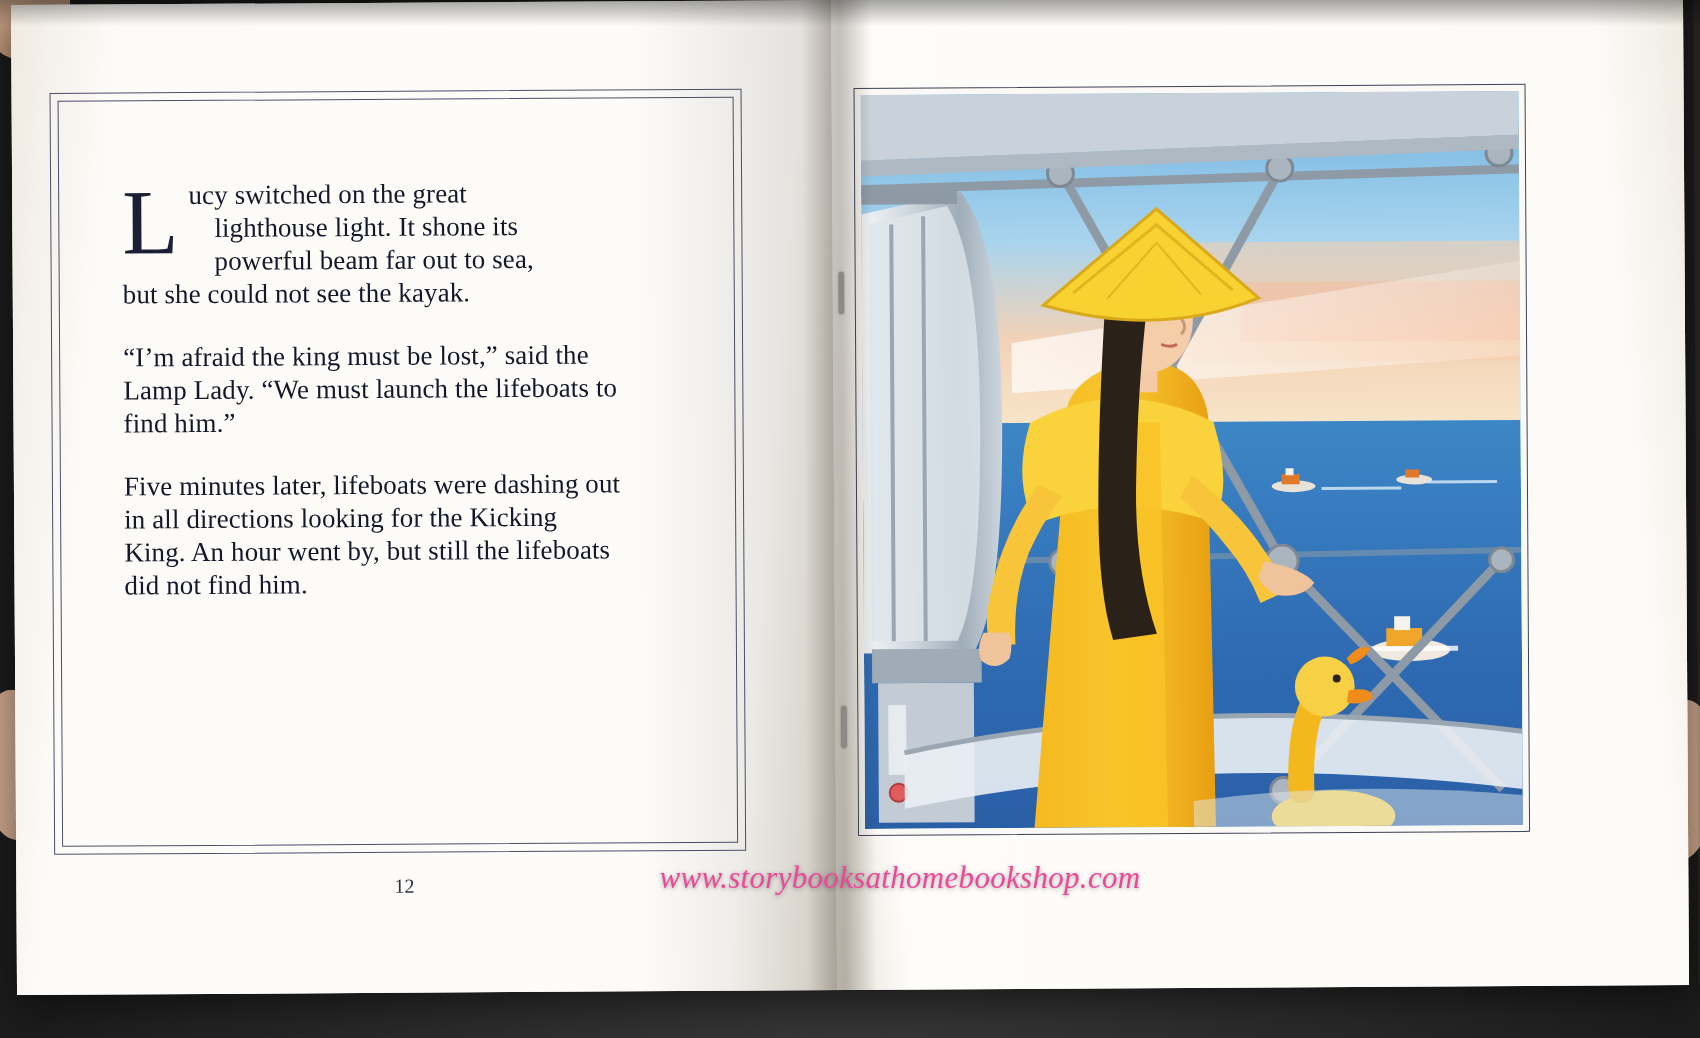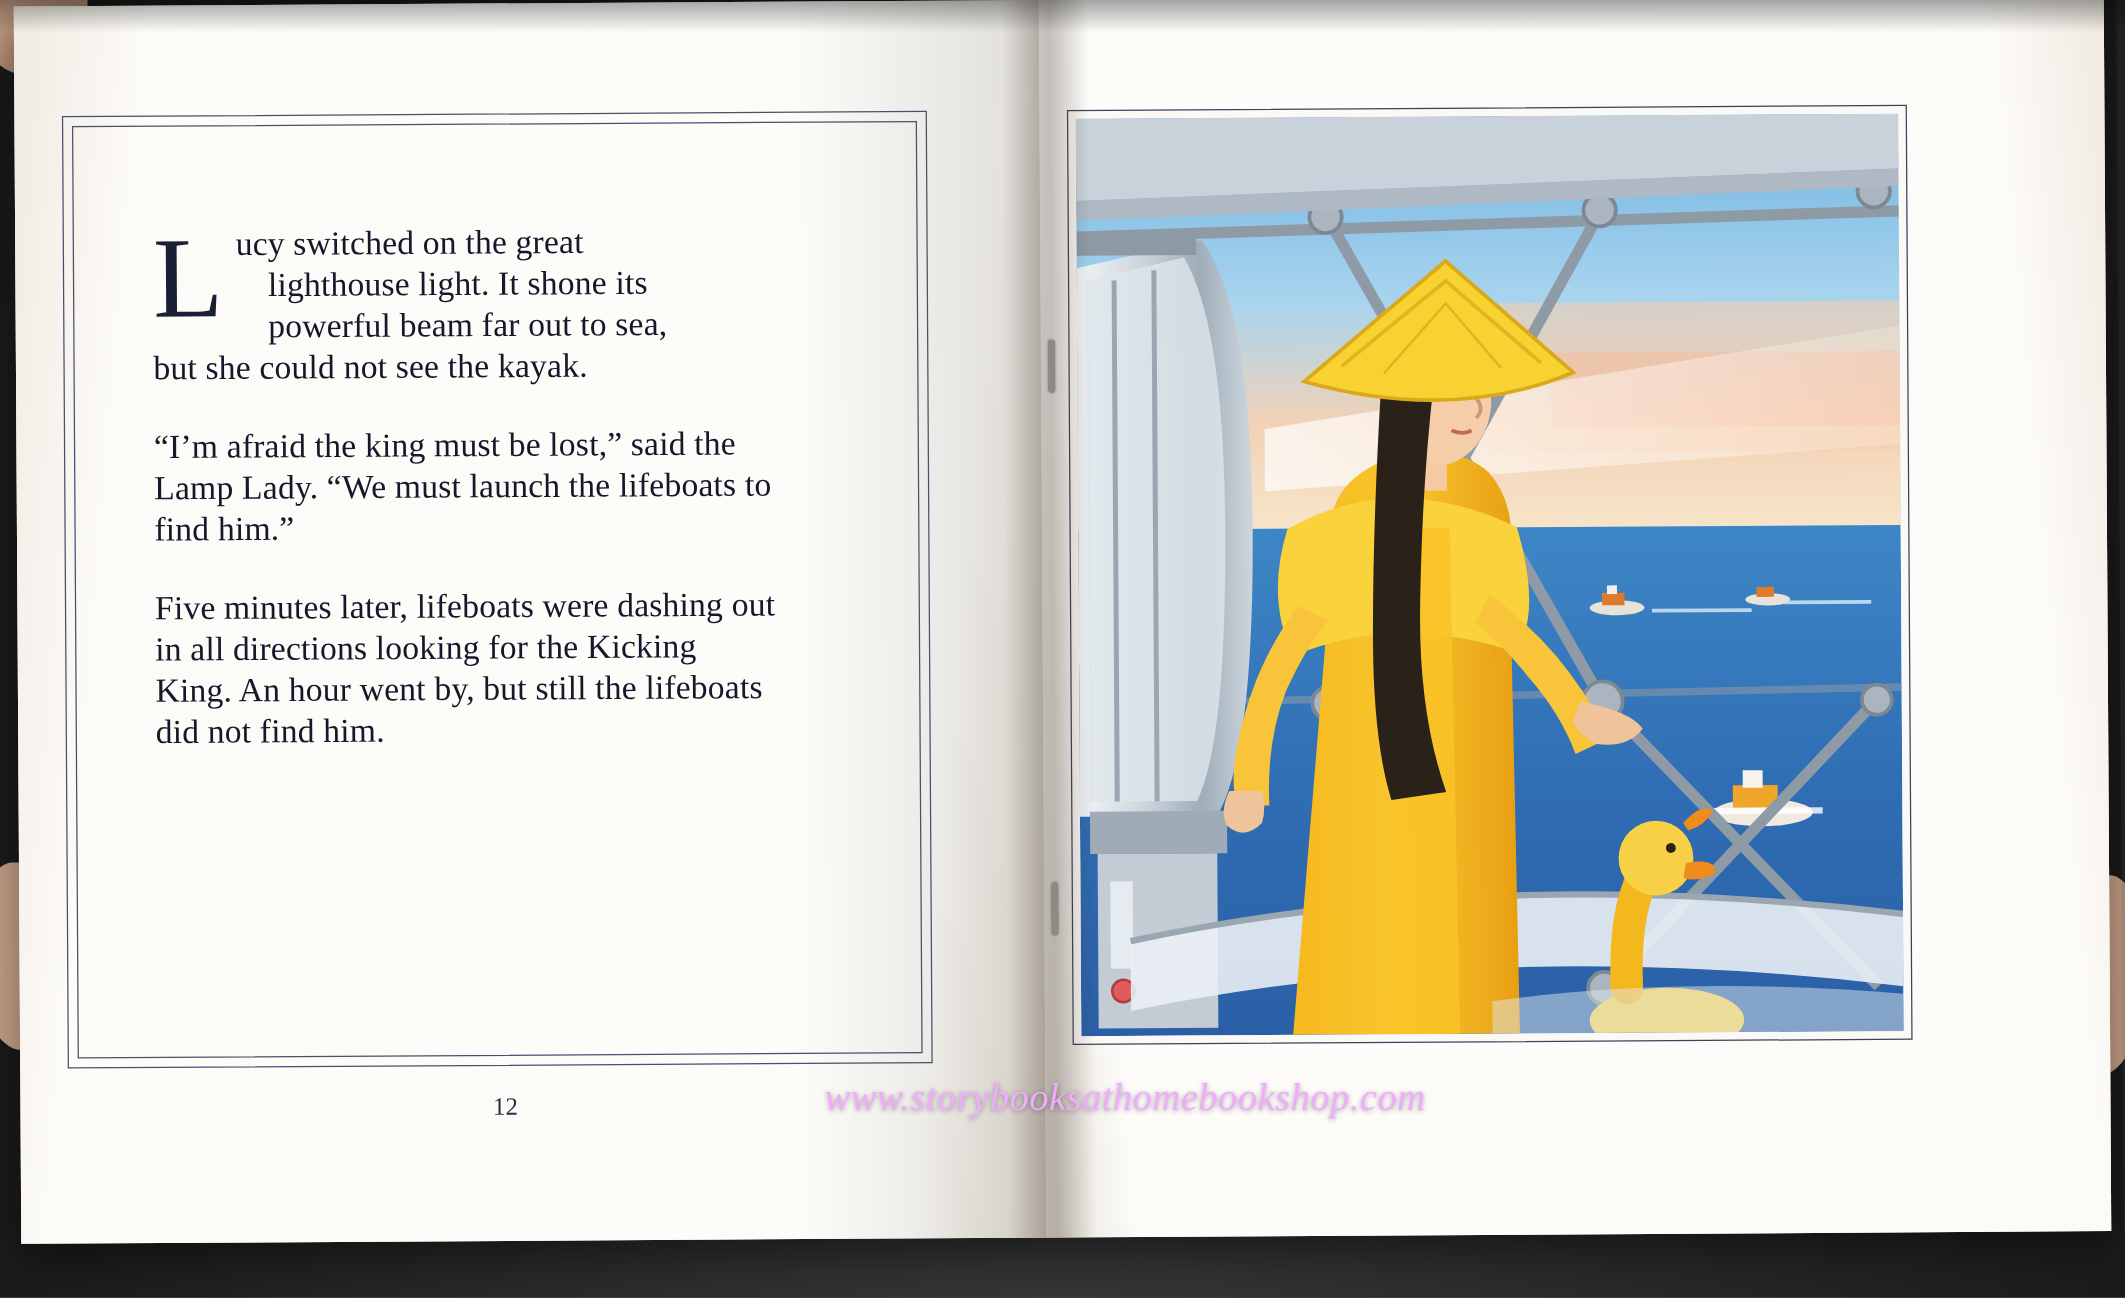--- a/index.html
+++ b/index.html
@@ -160,21 +160,21 @@
     background: #bfd9ee;
   }
   .art svg { display: block; width: 100%; height: 100%; }
 
   .watermark {
     position: absolute;
     left: 600px;
     top: 860px;
     width: 600px;
     text-align: center;
-    color: #f0abfc;
+    color: #ec4899;
     font-size: 31px;
     font-style: italic;
     font-family: "Liberation Serif", serif;
     text-shadow: 0 1px 4px rgba(0,0,0,.35);
     letter-spacing: .3px;
   }
   
   .curve-shade-l {
     position: absolute; left: 620px; top: 0; width: 200px; height: 100%;
     background: linear-gradient(90deg, rgba(0,0,0,0), rgba(90,80,70,.18));

